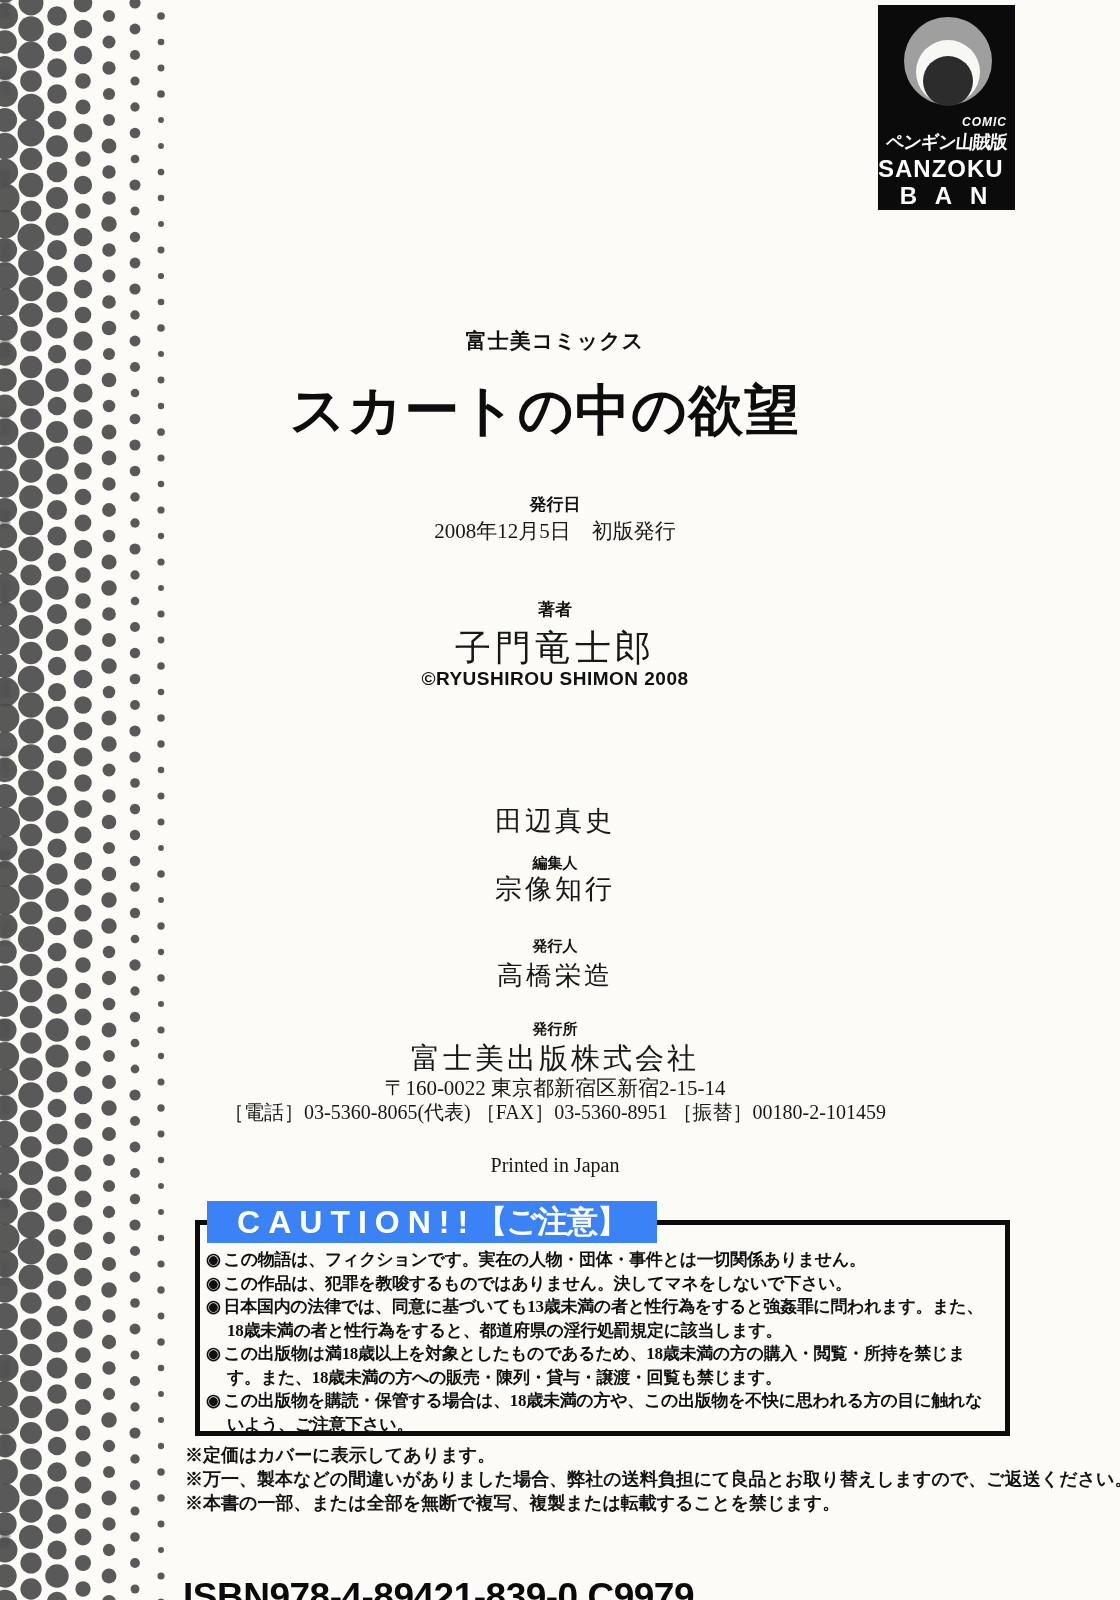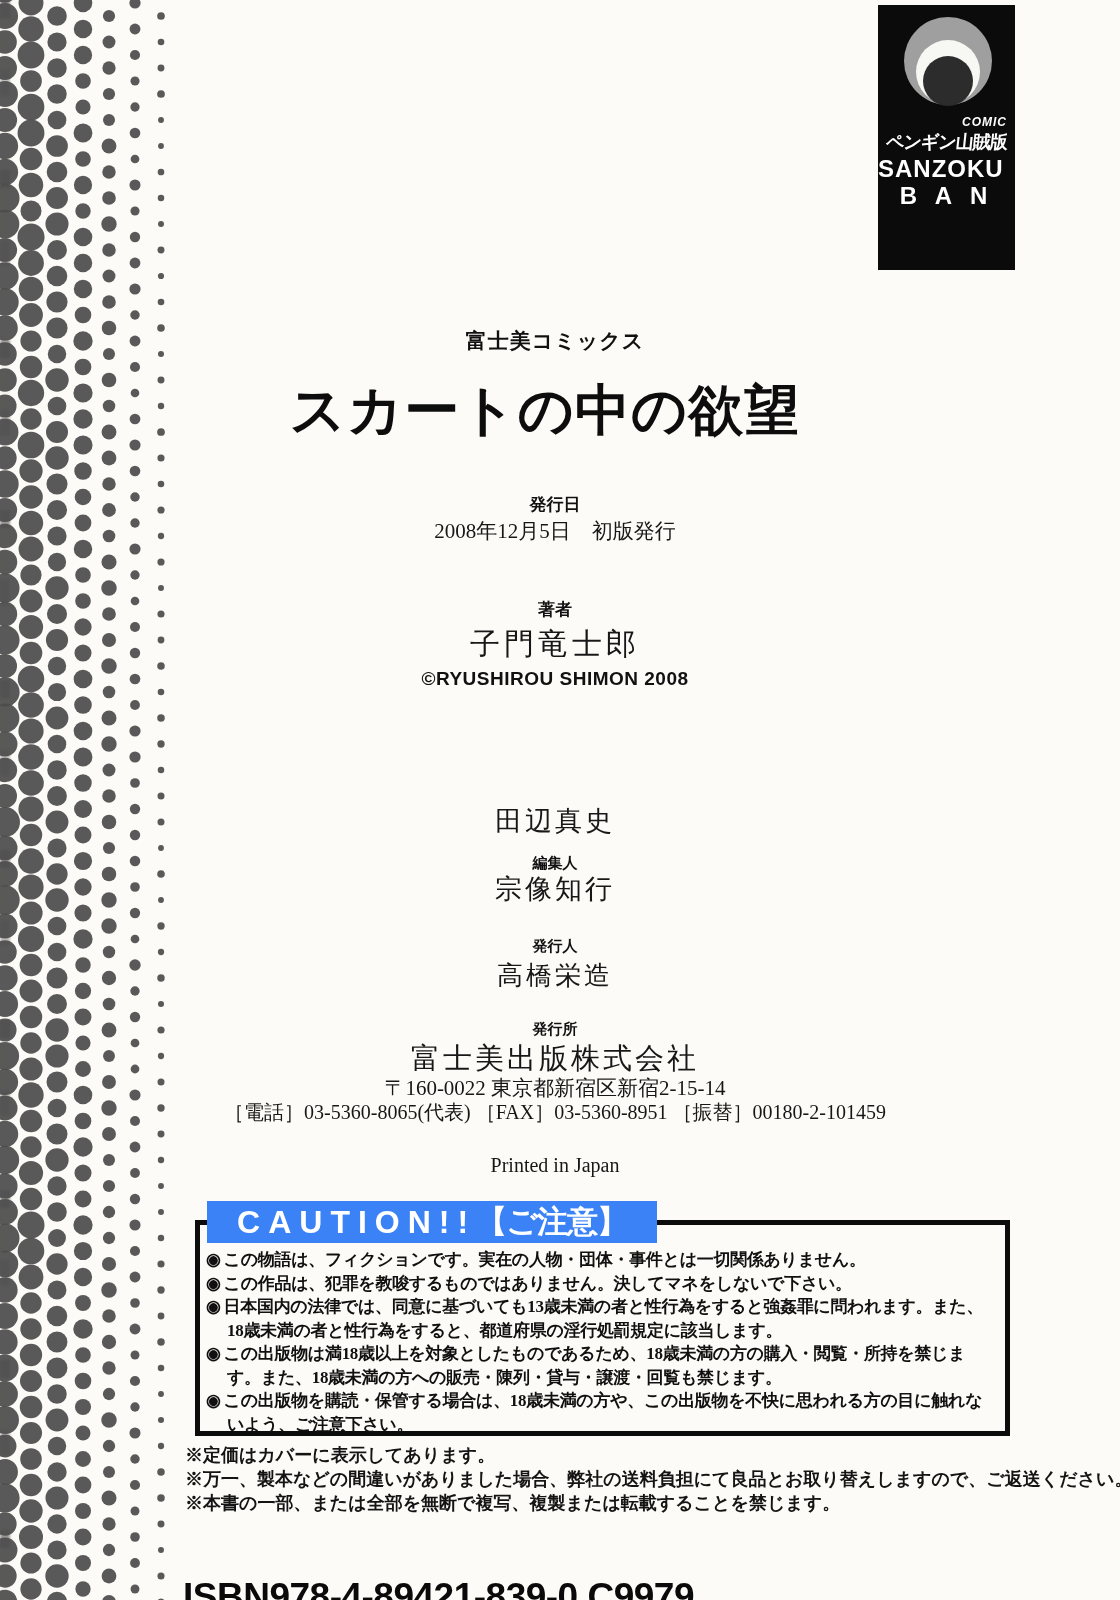--- a/index.html
+++ b/index.html
@@ -17,21 +17,21 @@
     background:repeating-linear-gradient(180deg,
       rgba(70,70,70,.55) 0 18px,
       rgba(190,190,190,.12) 18px 70px,
       rgba(95,95,95,.4) 70px 96px,
       rgba(220,220,220,.05) 96px 170px);
     filter:blur(1px);
   }
   #halftone{position:absolute;left:0;top:0;}
   
   .logo-box{
-    position:absolute;left:878px;top:5px;width:137px;height:265px;
+    position:absolute;left:878px;top:5px;width:137px;height:205px;
     background:#0b0b0b;
   }
   .logo-box .circ{position:absolute;border-radius:50%;}
   .c-outer{left:26px;top:12px;width:88px;height:88px;background:#9f9f9f;}
   .c-mid{left:38px;top:35px;width:64px;height:64px;background:#f7f7f4;}
   .c-inner{left:45px;top:51px;width:50px;height:50px;background:#2c2c2c;}
   .logo-comic{
     position:absolute;top:110px;right:8px;
     font-family:"Liberation Sans",sans-serif;font-weight:bold;font-style:italic;
     font-size:12px;color:#fff;letter-spacing:1px;
@@ -54,21 +54,21 @@
   }
   
   .cline{position:absolute;left:40px;width:1030px;text-align:center;white-space:nowrap;}
   .gothic{font-family:"Liberation Sans",sans-serif;font-weight:bold;color:#111;}
   .mincho{font-family:"Liberation Serif",serif;color:#171717;}
   .imprint{top:327px;font-size:21px;letter-spacing:1px;}
   .book-title{top:374px;left:-5px;width:1100px;font-size:55px;font-weight:900;letter-spacing:1px;color:#0d0d0d;}
   .lbl-date{top:493px;font-size:17px;}
   .val-date{top:517px;font-size:21px;}
   .lbl-author{top:598px;font-size:17px;}
-  .val-author{top:624px;font-size:30px;letter-spacing:4px;}
+  .val-author{top:624px;font-size:36px;letter-spacing:4px;}
   .val-copy{top:668px;font-size:19px;letter-spacing:.5px;}
   .lbl-editor{top:782px;font-size:15px;}
   .val-editor{top:803px;font-size:27px;letter-spacing:3px;}
   .lbl-chief{top:854px;font-size:15px;}
   .val-chief{top:871px;font-size:27px;letter-spacing:3px;}
   .lbl-pub{top:937px;font-size:15px;}
   .val-pub{top:958px;font-size:26px;letter-spacing:3px;}
   .lbl-house{top:1020px;font-size:15px;}
   .val-house{top:1039px;font-size:29px;letter-spacing:3px;}
   .val-addr{top:1074px;font-size:21px;}

